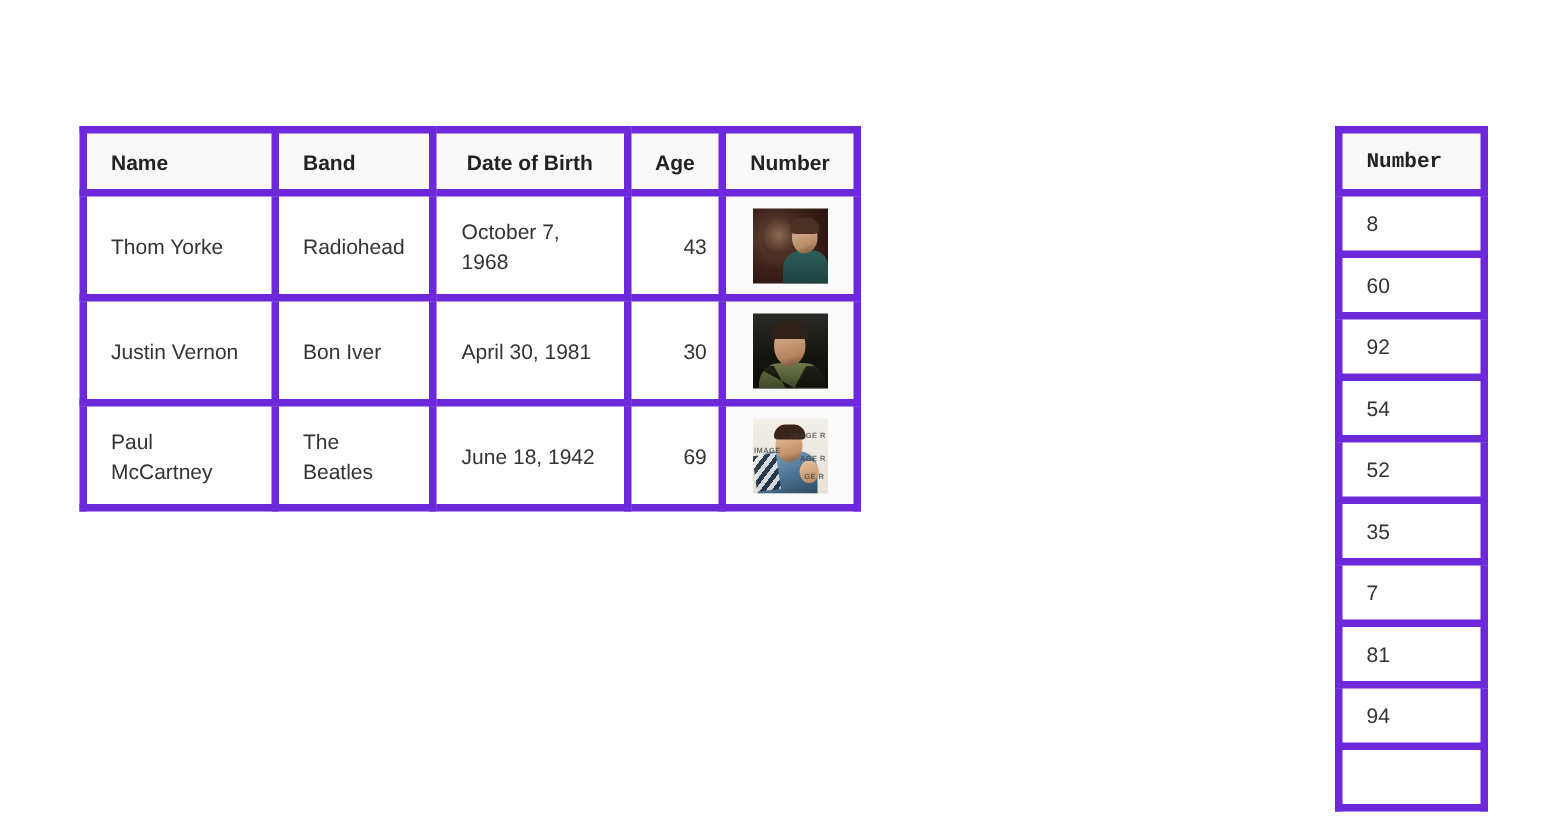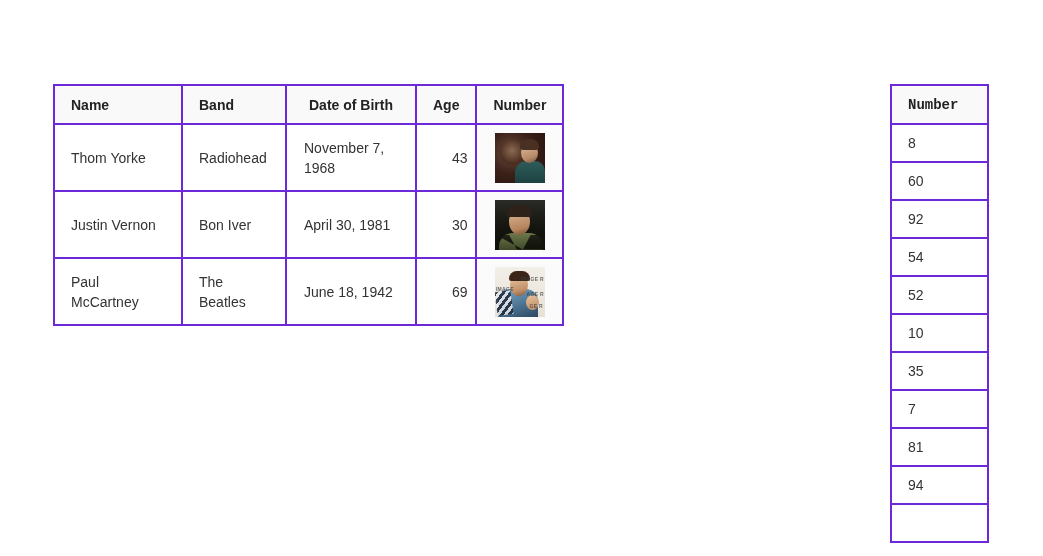--- a/index.html
+++ b/index.html
@@ -24,21 +24,21 @@
     left: 53px;
     top: 84px;
   }
   table.grid {
     border-collapse: collapse;
     border-spacing: 0;
     background: #ffffff;
   }
   table.grid th,
   table.grid td {
-    border: 2px solid #6d28d9;
+    border: 5px solid #6d28d9;
     font-size: 14px;
     line-height: 20px;
     vertical-align: middle;
   }
   table.grid thead th {
     background: #f9f9f9;
     font-weight: bold;
     color: #222222;
     height: 37px;
     padding: 0 16px;
@@ -287,21 +287,21 @@
         <th class="head-dob">Date of Birth</th>
         <th class="head-age">Age</th>
         <th class="head-photo">Number</th>
       </tr>
     </thead>
     <tbody>
 
       <tr>
         <td class="cell-name">Thom Yorke</td>
         <td class="cell-band">Radiohead</td>
-        <td class="cell-dob">November 7, 1968</td>
+        <td class="cell-dob">October 7, 1968</td>
         <td class="cell-age">43</td>
         <td class="cell-photo">
           <span class="thumb thumb-1">
             <span class="halo"></span>
             <span class="body"></span>
             <span class="face"></span>
             <span class="hair"></span>
           </span>
         </td>
       </tr>
@@ -368,23 +368,20 @@
       <tr>
           <td>92</td>
         </tr>
       <tr>
           <td>54</td>
         </tr>
       <tr>
           <td>52</td>
         </tr>
       <tr>
-          <td>10</td>
-        </tr>
-      <tr>
           <td>35</td>
         </tr>
       <tr>
           <td>7</td>
         </tr>
       <tr>
           <td>81</td>
         </tr>
       <tr>
           <td>94</td>

